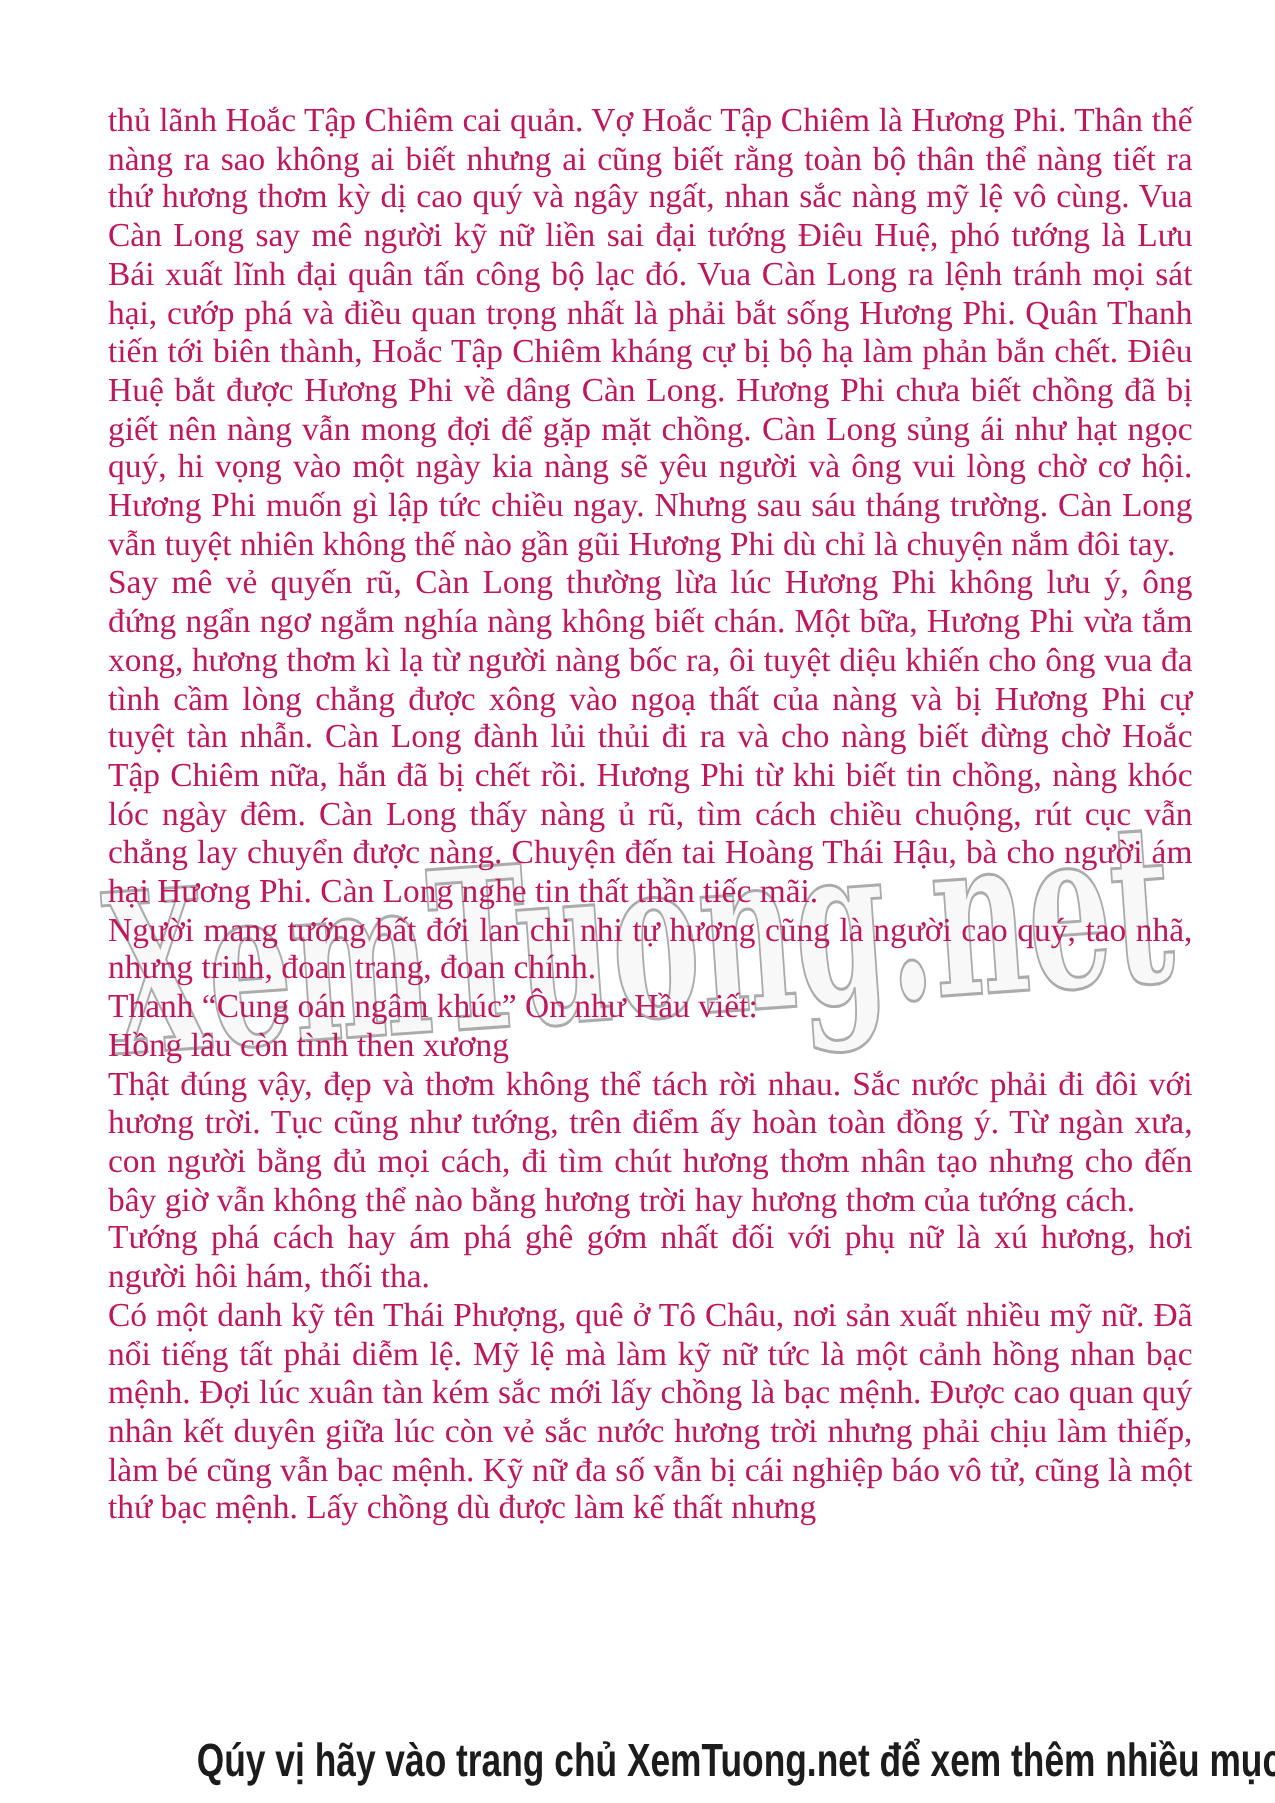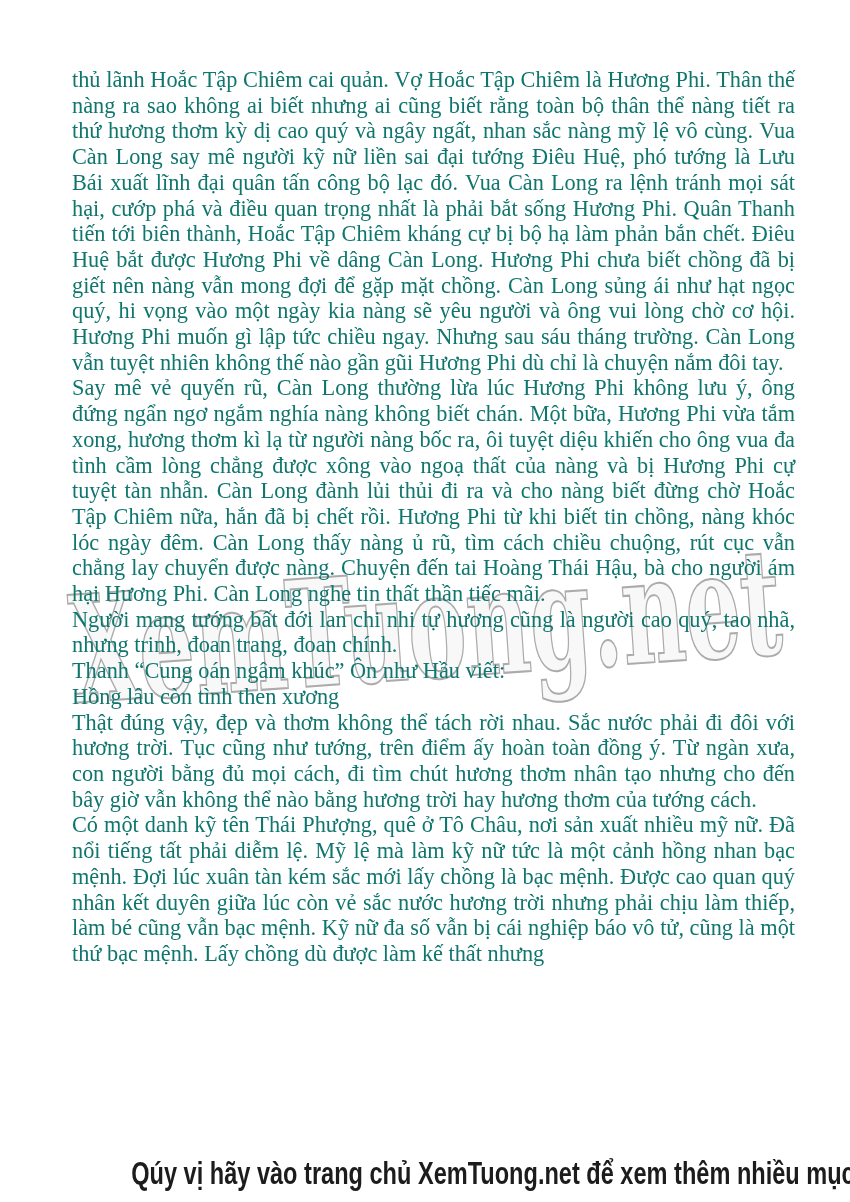--- a/index.html
+++ b/index.html
@@ -43,21 +43,21 @@
   
   .body-text {
     position: absolute;
     left: 72px;
     top: 67px;
     width: 723px;
     z-index: 2;
     font-family: "Liberation Serif", "DejaVu Serif", serif;
     font-size: 22.3px;
     line-height: 25.7px;
-    color: #0f766e;
+    color: #be185d;
     text-align: justify;
   }
   .body-text p {
     margin: 0;
     padding: 0;
   }
   
   .footer-note {
     position: absolute;
     left: 0;
@@ -97,20 +97,21 @@
 
       <p>Người mang tướng bất đới lan chi nhi tự hương cũng là người cao quý, tao nhã, nhưng trinh, đoan trang, đoan chính.</p>
 
       <p>Thanh “Cung oán ngâm khúc” Ôn như Hầu viết:</p>
 
       <p>Hồng lâu còn tình then xương</p>
 
 
       <p>Thật đúng vậy, đẹp và thơm không thể tách rời nhau. Sắc nước phải đi đôi với hương trời. Tục cũng như tướng, trên điểm ấy hoàn toàn đồng ý. Từ ngàn xưa, con người bằng đủ mọi cách, đi tìm chút hương thơm nhân tạo nhưng cho đến bây giờ vẫn không thể nào bằng hương trời hay hương thơm của tướng cách.</p>
 
+      <p>Tướng phá cách hay ám phá ghê gớm nhất đối với phụ nữ là xú hương, hơi người hôi hám, thối tha.</p>
 
       <p>Có một danh kỹ tên Thái Phượng, quê ở Tô Châu, nơi sản xuất nhiều mỹ nữ. Đã nổi tiếng tất phải diễm lệ. Mỹ lệ mà làm kỹ nữ tức là một cảnh hồng nhan bạc mệnh. Đợi lúc xuân tàn kém sắc mới lấy chồng là bạc mệnh. Được cao quan quý nhân kết duyên giữa lúc còn vẻ sắc nước hương trời nhưng phải chịu làm thiếp, làm bé cũng vẫn bạc mệnh. Kỹ nữ đa số vẫn bị cái nghiệp báo vô tử, cũng là một thứ bạc mệnh. Lấy chồng dù được làm kế thất nhưng</p>
     </div>
 
   <div class="footer-note">
     <span>Qúy vị hãy vào trang chủ XemTuong.net để xem thêm nhiều mục hay khác</span>
   </div>
 
 </div>
 

